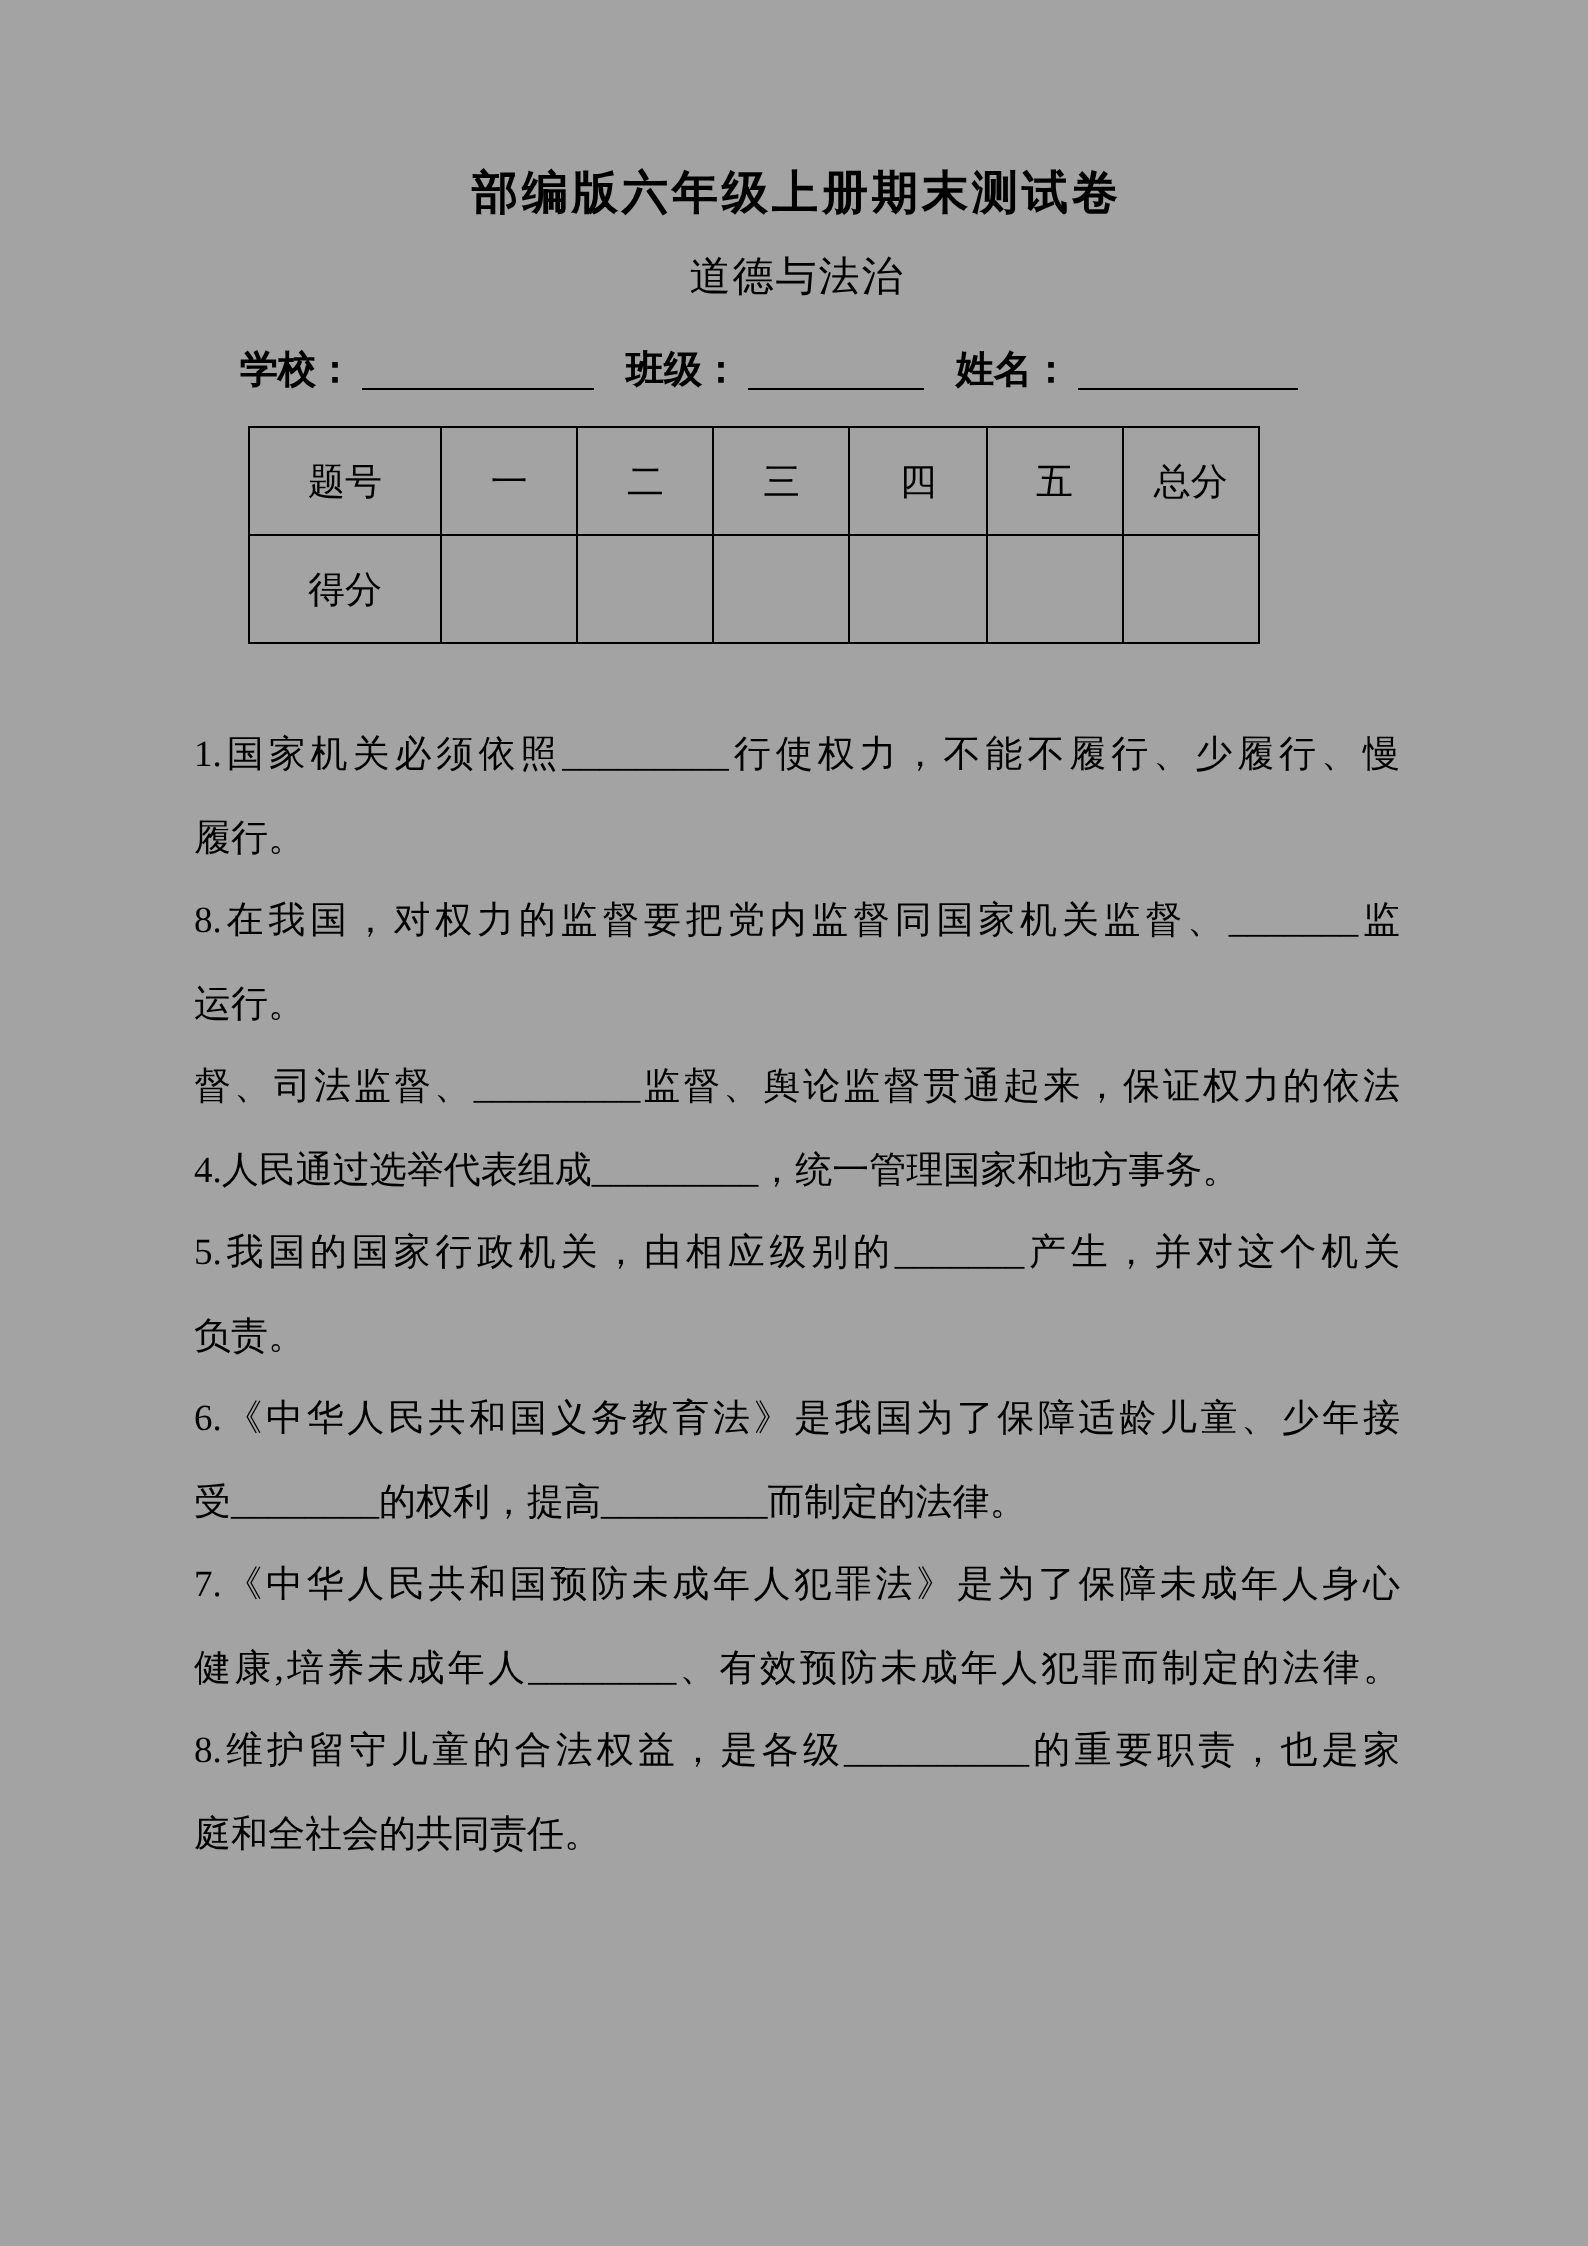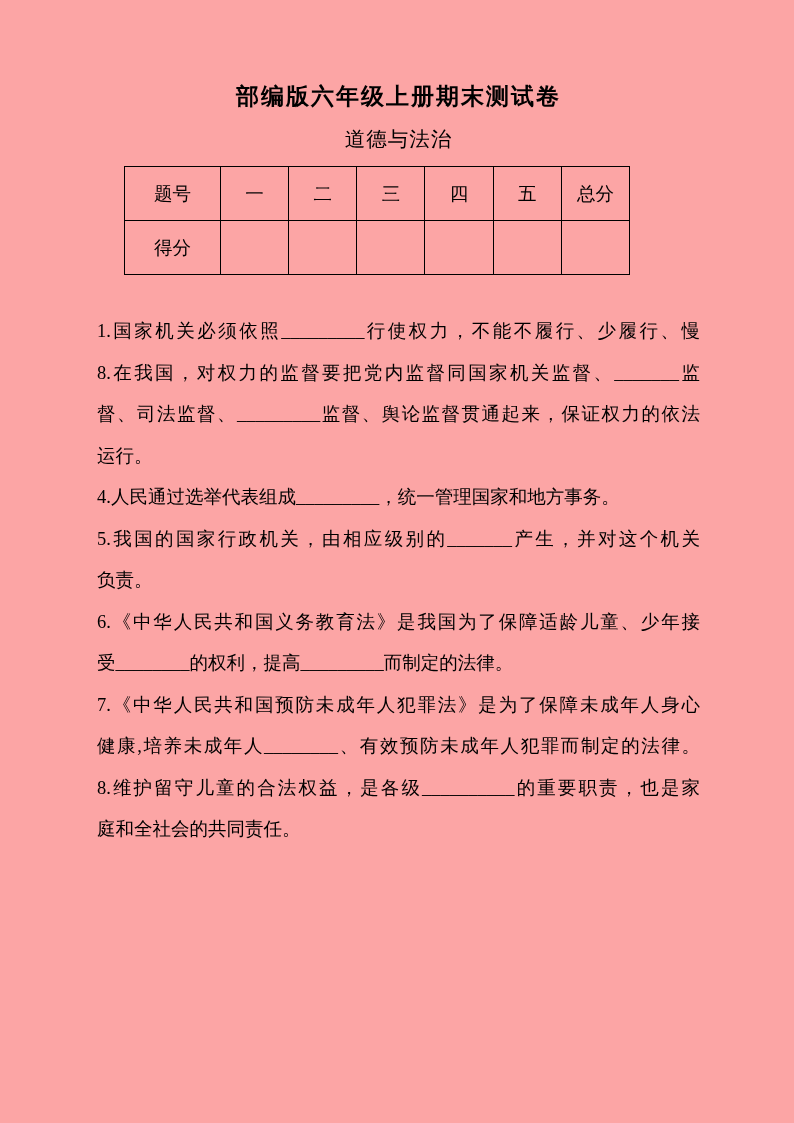--- a/index.html
+++ b/index.html
@@ -5,21 +5,21 @@
   html, body {
     margin: 0;
     padding: 0;
     background: #ffffff;
   }
   .page {
     position: relative;
     width: 794px;
     height: 1123px;
     margin: 0 auto;
-    background: #fca5a5;
+    background: #a3a3a3;
     color: #000000;
     font-family: "Liberation Serif", "DejaVu Serif", serif;
     box-sizing: border-box;
     padding: 0 94px 0 97px;
     overflow: hidden;
   }
   .title {
     margin: 84px 0 0 0;
     text-align: center;
     font-size: 23px;
@@ -83,20 +83,23 @@
   }
 </style>
 </head>
 <body>
 
 <div class="page">
 
   <h1 class="title">部编版六年级上册期末测试卷</h1>
   <h2 class="subtitle">道德与法治</h2>
 
+  <div class="info-line">
+    <span class="info-group"><span>学校：</span><span class="blank-line blank-school"></span></span><span class="info-group"><span>班级：</span><span class="blank-line blank-class"></span></span><span class="info-group"><span>姓名：</span><span class="blank-line blank-name"></span></span>
+  </div>
 
   <table class="score-table">
     <colgroup>
       <col class="col-label">
       <col span="6">
     </colgroup>
     <tbody>
       <tr>
         <td>题号</td>
         <td>一</td>
@@ -115,24 +118,25 @@
         <td></td>
         <td></td>
       </tr>
     </tbody>
   </table>
 
   <div class="body-text">
 
 
     <div class="line fill">1.国家机关必须依照_________行使权力，不能不履行、少履行、慢</div>
+    <div class="line">履行。</div>
 
     <div class="line fill">8.在我国，对权力的监督要把党内监督同国家机关监督、_______监</div>
+    <div class="line">运行。</div>
     <div class="line fill">督、司法监督、_________监督、舆论监督贯通起来，保证权力的依法</div>
-    <div class="line">运行。</div>
 
     <div class="line">4.人民通过选举代表组成_________，统一管理国家和地方事务。</div>
 
     <div class="line fill">5.我国的国家行政机关，由相应级别的_______产生，并对这个机关</div>
     <div class="line">负责。</div>
 
     <div class="line fill">6.《中华人民共和国义务教育法》是我国为了保障适龄儿童、少年接</div>
     <div class="line">受________的权利，提高_________而制定的法律。</div>
 
     <div class="line fill">7.《中华人民共和国预防未成年人犯罪法》是为了保障未成年人身心</div>

